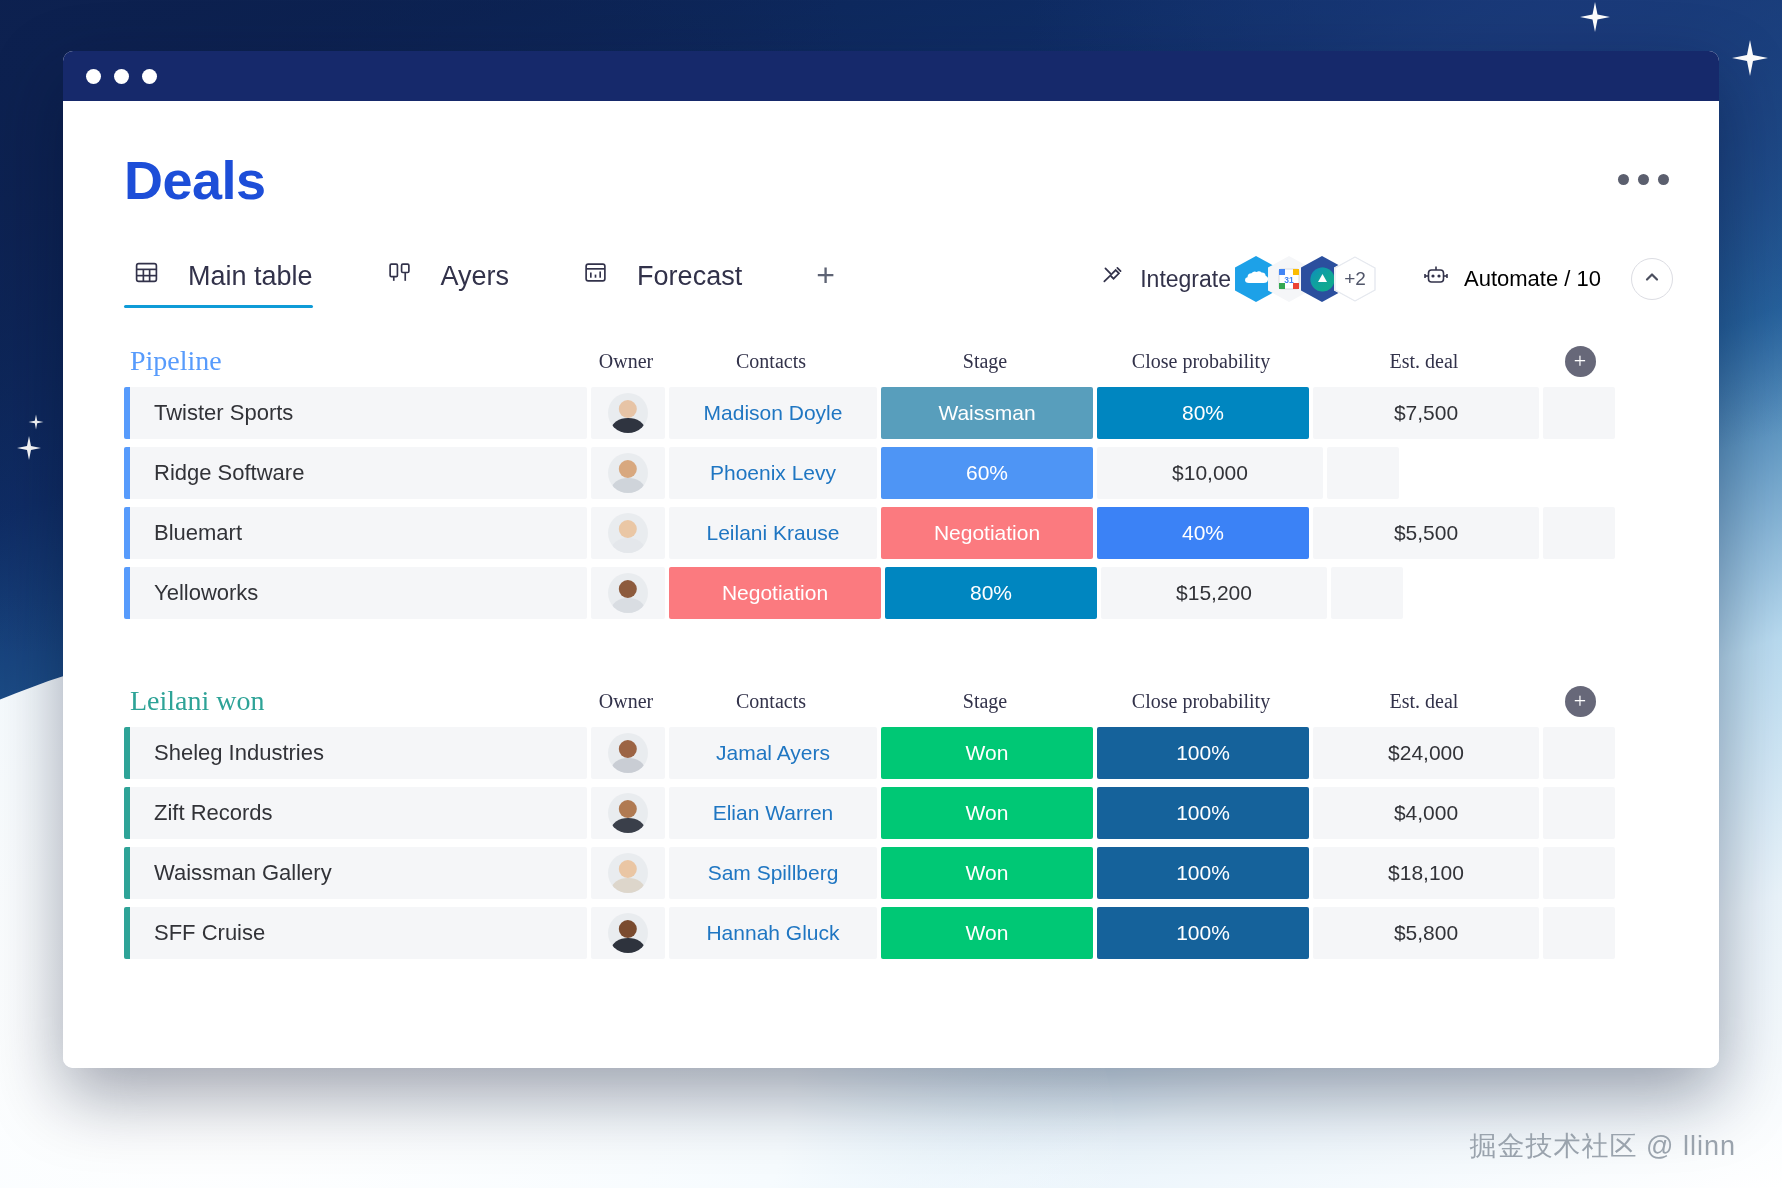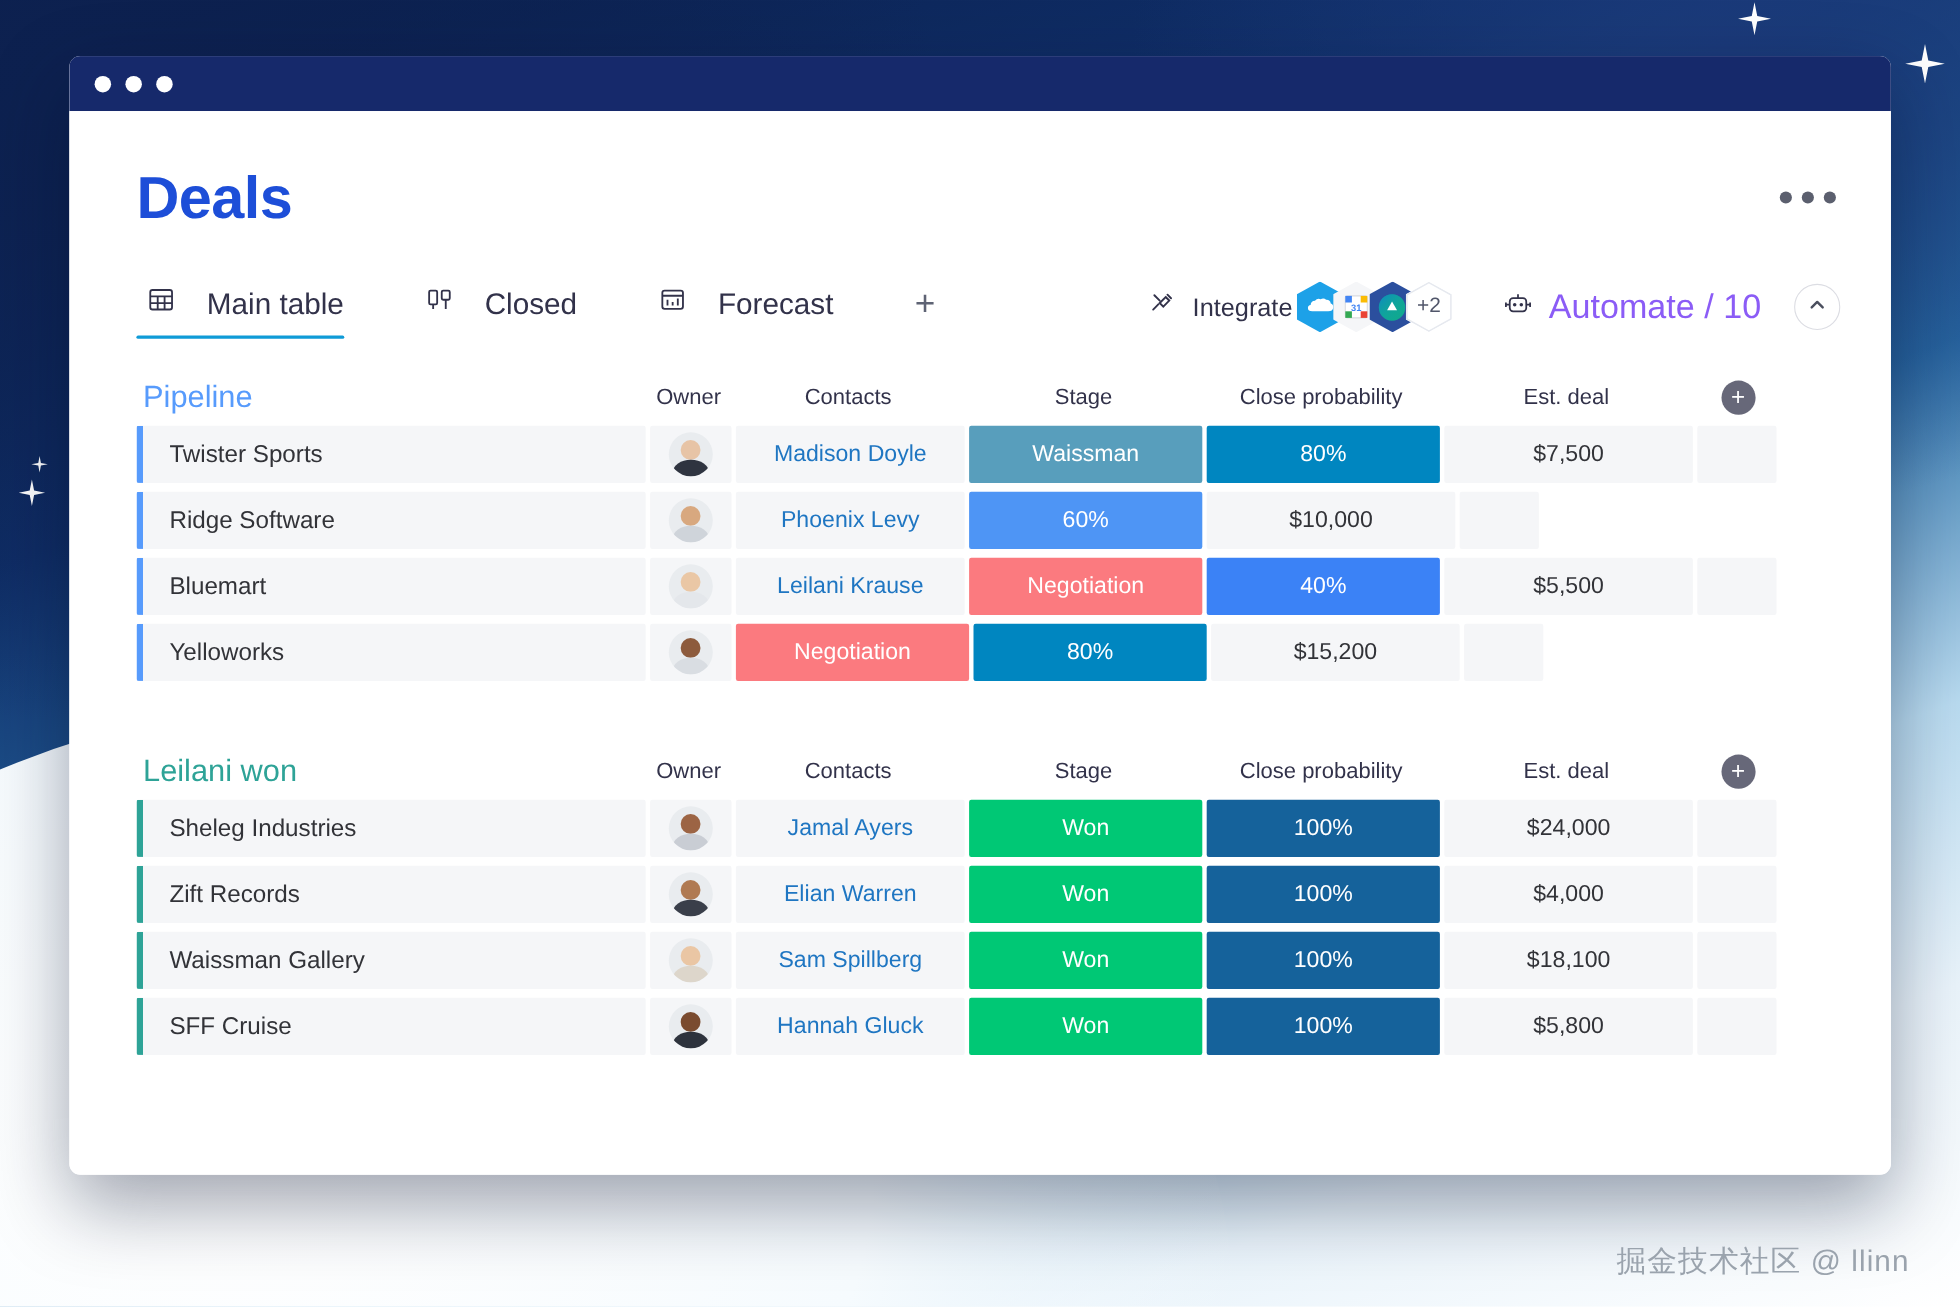--- a/index.html
+++ b/index.html
@@ -165,22 +165,22 @@
   }
   .hexplus {
     position: relative;
     font-size: 19px;
     color: #51566a;
   }
   .automate {
     display: flex;
     align-items: center;
     gap: 14px;
-    font-size: 31px;
-    color: #8b5cf6;
+    font-size: 22px;
+    color: #000000;
     margin-left: 46px;
     cursor: pointer;
     white-space: nowrap;
   }
   .collapse-btn {
     width: 42px; height: 42px;
     border: 1.5px solid #dcdde3;
     border-radius: 50%;
     margin-left: 30px;
     display: flex; align-items: center; justify-content: center;
@@ -190,21 +190,21 @@
 
   
   .groups { position: absolute; left: 0; right: 0; top: 236px; }
   .group { margin-bottom: 56px; }
 
   .grow {
     display: flex;
     align-items: center;
     height: 56px;
   }
-  .ghead { height: 48px; }
+  .ghead { height: 48px; font-family: Liberation Serif, serif; }
 
   .c-pad-left { width: 61px; flex: none; }
   .c-name { width: 463px; flex: none; }
   .c-owner { width: 78px; flex: none; }
   .c-contacts { width: 212px; flex: none; }
   .c-stage { width: 216px; flex: none; }
   .c-prob { width: 216px; flex: none; }
   .c-deal { width: 230px; flex: none; }
   .c-add { width: 82px; flex: none; }
 
@@ -398,21 +398,21 @@
 
           <div class="tab">
             <span>
               <svg width="25" height="25" viewBox="0 0 24 24" fill="none" stroke="#32324a" stroke-width="1.6">
                 <rect x="3" y="4" width="7" height="12" rx="1.2"></rect>
                 <rect x="14" y="4" width="7" height="8" rx="1.2"></rect>
                 <line x1="6.5" y1="16" x2="6.5" y2="20"></line>
                 <line x1="17.5" y1="12" x2="17.5" y2="20"></line>
               </svg>
             </span>
-            <span class="tlabel">Closed</span>
+            <span class="tlabel">Ayers</span>
           </div>
 
           <div class="tab">
             <span>
               <svg width="25" height="25" viewBox="0 0 24 24" fill="none" stroke="#32324a" stroke-width="1.6">
                 <rect x="3" y="4" width="18" height="16" rx="2"></rect>
                 <line x1="3" y1="8.5" x2="21" y2="8.5"></line>
                 <line x1="7.5" y1="17" x2="7.5" y2="12"></line>
                 <line x1="12" y1="17" x2="12" y2="14"></line>
                 <line x1="16.5" y1="17" x2="16.5" y2="11"></line>

